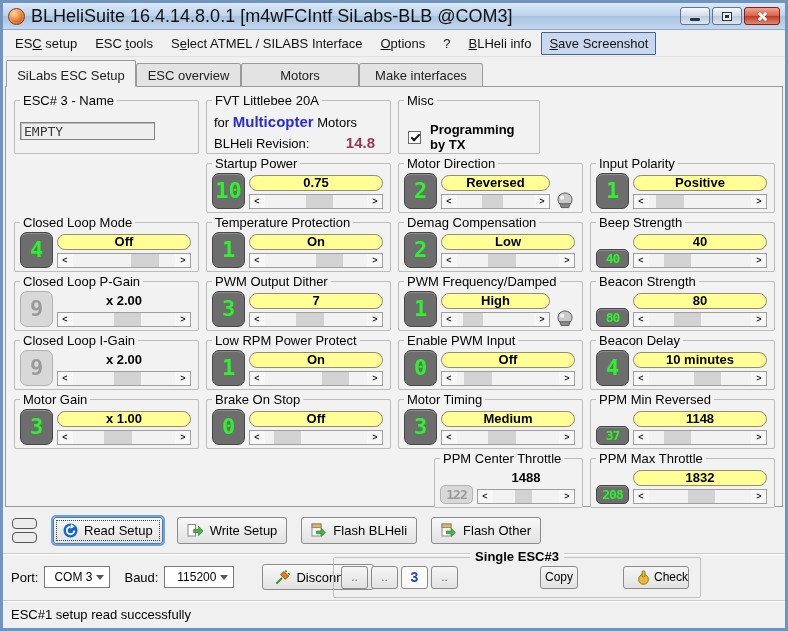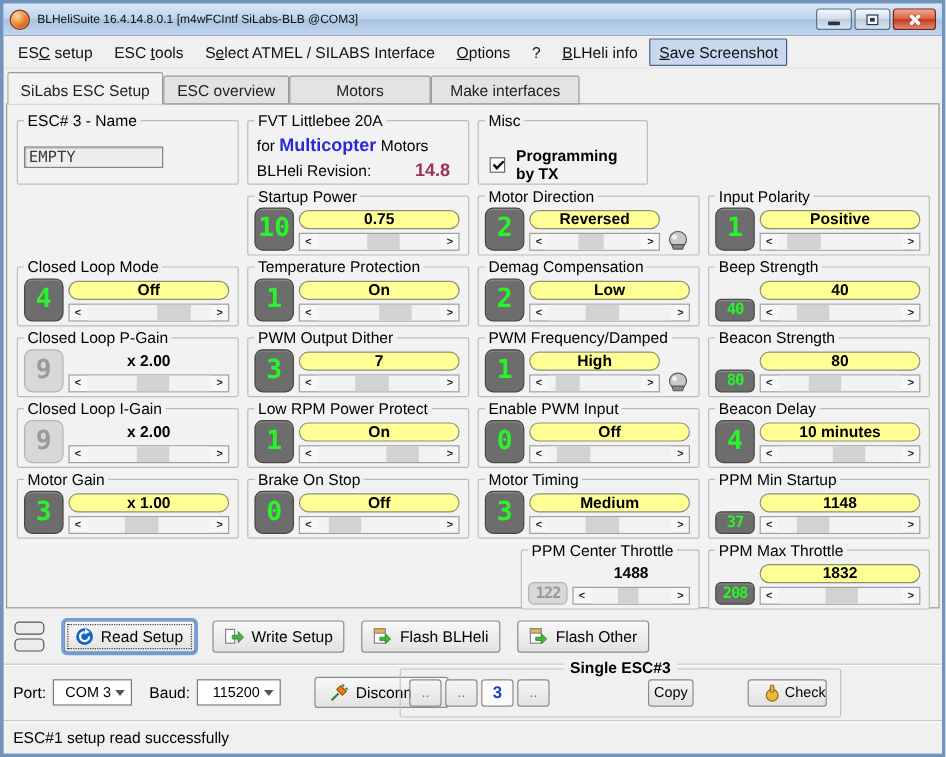--- a/index.html
+++ b/index.html
@@ -8,21 +8,21 @@
   *{box-sizing:border-box}
   html,body{margin:0;padding:0}
   body{width:788px;height:631px;font-family:"Liberation Sans",sans-serif;background:#fff}
   .window{width:788px;height:631px;border:3px solid #6f94bd;background:#f0f0f0;display:flex;flex-direction:column;overflow:hidden}
 
   
   .titlebar{height:27px;flex:none;display:flex;align-items:center;gap:6px;padding:0 5px;
     background:linear-gradient(#dce9f7,#bdd3ec 48%,#a8c3e1 52%,#c4d7ed);border-bottom:1px solid #93abc9}
   .appicon{width:17px;height:17px;flex:none;border-radius:50%;border:1px solid #7e3a10;
     background:radial-gradient(circle at 35% 30%,#ffd9a0,#e8762a 55%,#9c2c10);box-shadow:inset 0 0 2px rgba(255,255,255,.8)}
-  .wtitle{flex:1;font-size:10px;color:#111;white-space:nowrap;overflow:hidden}
+  .wtitle{flex:1;font-size:18px;color:#111;white-space:nowrap;overflow:hidden}
   .winbtns{display:flex;gap:2px;flex:none}
   .winbtn{width:30px;height:18px;border:1px solid #5d7596;border-radius:3px;display:flex;align-items:center;justify-content:center;
     background:linear-gradient(#f6f9fc,#d3dde9 48%,#bccbdd 52%,#dde6f0)}
   .winbtn.close{width:36px;border-color:#7e2211;background:linear-gradient(#f2a58f,#da624a 48%,#c23a21 52%,#df8a74)}
   .g-min{width:10px;height:3px;background:#26364a;border-radius:1px;margin-top:7px}
   .g-rest{width:10px;height:9px;border:1px solid #26364a;background:#f2f6fa}
   .g-rest::after{content:"";display:block;width:4px;height:3px;margin:2px auto 0;background:#26364a}
   .g-close{position:relative;width:12px;height:11px}
   .g-close::before,.g-close::after{content:"";position:absolute;left:5px;top:0;width:3px;height:11px;background:#fff;border-radius:1px;box-shadow:0 0 1px #6b1507}
   .g-close::before{transform:rotate(45deg)}
@@ -53,21 +53,21 @@
   .pright{flex:1;display:flex;flex-direction:column;gap:3px;min-width:0}
   .pvalue{height:16px;border:1px solid #8f8f78;border-radius:8px;background:var(--yellow);font-size:13px;font-weight:700;text-align:center;line-height:14px;color:#000}
   .pvalue.plain{background:transparent;border-color:transparent}
   .sbar{height:15px;border:1px solid #9f9f9f;background:#f7f7f7;display:flex}
   .sarrow{flex:none;width:14px;font-size:9px;line-height:13px;text-align:center;color:#222;font-weight:700}
   .strack{flex:1;position:relative;background:#f2f2f2;margin:0 1px}
   .sthumb{position:absolute;top:0;height:100%;width:27%;background:#d2d2d2}
   .damped-icon{flex:none;width:20px;height:17px;margin-left:1px}
 
   
-  .name-input{display:block;width:116px;height:18px;margin-top:12px;border:1px solid #838383;background:#eee;
+  .name-input{display:block;width:135px;height:18px;margin-top:12px;border:1px solid #838383;background:#eee;
     font-family:"DejaVu Sans Mono",monospace;font-size:13px;color:#3a3a3a;padding:0 3px;box-shadow:inset 1px 1px 0 #bdbdbd}
   .fvt-line1{font-size:13px;margin:3px 0 4px 2px;color:#000}
   .mtype{color:var(--mblue);font-size:15px;font-weight:700}
   .fvt-line2{display:flex;justify-content:space-between;align-items:baseline;font-size:13px;padding:0 8px 0 2px;color:#000}
   .rev{color:var(--mred);font-size:15px;font-weight:700}
   .misc{width:142px}
   .misc-body{display:flex;align-items:center;gap:9px;margin:12px 0 0 4px}
   .cb{flex:none;width:13px;height:13px;border:1px solid #6a6a6a;background:#fff;position:relative}
   .cb.checked::after{content:"";position:absolute;left:2px;top:2px;width:7px;height:3px;border-left:2px solid #111;border-bottom:2px solid #111;transform:rotate(-45deg)}
   .cb-label{font-weight:700;font-size:13px}
@@ -498,21 +498,21 @@
                   <span class="sthumb" style="left: 30.66%;"></span>
                 </span>
           <span class="sarrow">&gt;</span>
         </div>
       </div>
 
     </div>
   </div>
 
   <div class="pgroup" style="grid-area: 6 / 4;">
-    <span class="ptitle">PPM Min Startup</span>
+    <span class="ptitle">PPM Min Reversed</span>
     <div class="pbody">
       <div class="badge short">37</div>
       <div class="pright">
         <div class="pvalue">1148</div>
         <div class="sbar">
           <span class="sarrow">&lt;</span>
           <span class="strack">
                   <span class="sthumb" style="left: 14.6%;"></span>
                 </span>
           <span class="sarrow">&gt;</span>

